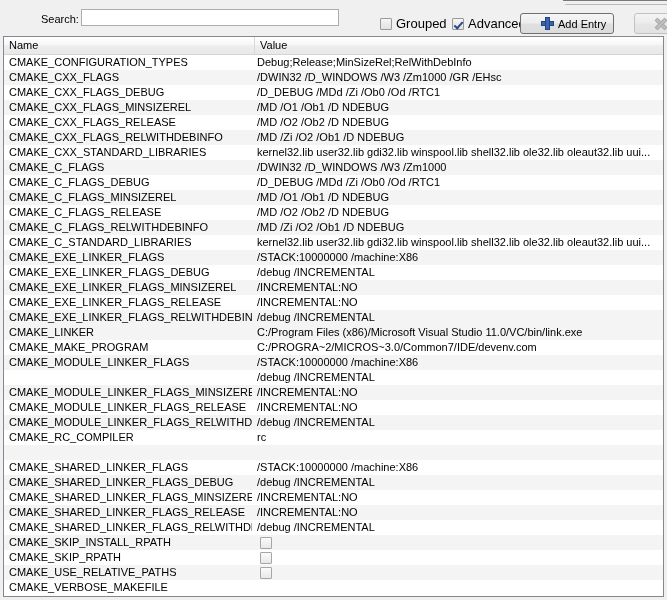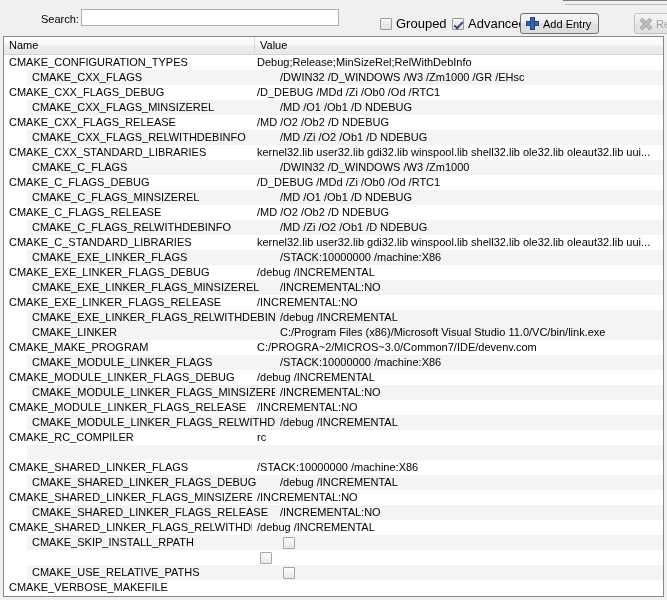--- a/index.html
+++ b/index.html
@@ -114,21 +114,21 @@
   #advanced-group { left: 416px; }
 
   .tbtn {
     position: absolute;
     top: 8px;
     height: 21px;
     box-sizing: border-box;
     display: flex;
     align-items: center;
     gap: 4px;
-    padding: 0 7px 0 5px;
+    padding: 0 7px 0 20px;
     border-radius: 3px;
     white-space: nowrap;
     font-size: 11px;
   }
   #add-entry-button {
     left: 484px;
     border: 1px solid #707070;
     background: linear-gradient(to bottom, #f6f6f6 0%, #ededed 48%, #e0e0e0 52%, #dcdcdc 100%);
     color: #000;
   }
@@ -210,21 +210,21 @@
     position: relative;
     height: 569px;
     overflow: hidden;
   }
   .row {
     position: relative;
     height: 15px;
     line-height: 15px;
     background: #ffffff;
   }
-  .row.alt { background: #f4f4f4; margin-left: 23px; }
+  .row.alt { background: #f4f4f4; }
   .cell-name {
     position: absolute;
     left: 0;
     top: 0;
     width: 248px;
     height: 15px;
     padding-left: 5px;
     box-sizing: border-box;
     font-size: 11px;
     color: #000;
@@ -382,21 +382,20 @@
       </div>
       <div class="row">
         <div class="cell-name">CMAKE_MAKE_PROGRAM</div>
         <div class="cell-value">C:/PROGRA~2/MICROS~3.0/Common7/IDE/devenv.com</div>
       </div>
       <div class="row alt">
         <div class="cell-name">CMAKE_MODULE_LINKER_FLAGS</div>
         <div class="cell-value"> /STACK:10000000 /machine:X86</div>
       </div>
       <div class="row">
-        <div class="cell-name">CMAKE_MODULE_LINKER_FLAGS_DEBUG</div>
         <div class="cell-value">/debug /INCREMENTAL</div>
       </div>
       <div class="row alt">
         <div class="cell-name">CMAKE_MODULE_LINKER_FLAGS_MINSIZEREL</div>
         <div class="cell-value">/INCREMENTAL:NO</div>
       </div>
       <div class="row">
         <div class="cell-name">CMAKE_MODULE_LINKER_FLAGS_RELEASE</div>
         <div class="cell-value">/INCREMENTAL:NO</div>
       </div>
@@ -429,20 +428,21 @@
       </div>
       <div class="row">
         <div class="cell-name">CMAKE_SHARED_LINKER_FLAGS_RELWITHDEB...</div>
         <div class="cell-value">/debug /INCREMENTAL</div>
       </div>
       <div class="row alt">
         <div class="cell-name">CMAKE_SKIP_INSTALL_RPATH</div>
         <div class="cell-check"></div>
       </div>
       <div class="row">
+        <div class="cell-name">CMAKE_SKIP_RPATH</div>
         <div class="cell-check"></div>
       </div>
       <div class="row alt">
         <div class="cell-name">CMAKE_USE_RELATIVE_PATHS</div>
         <div class="cell-check"></div>
       </div>
       <div class="row">
         <div class="cell-name">CMAKE_VERBOSE_MAKEFILE</div>
       </div>
     </div>

